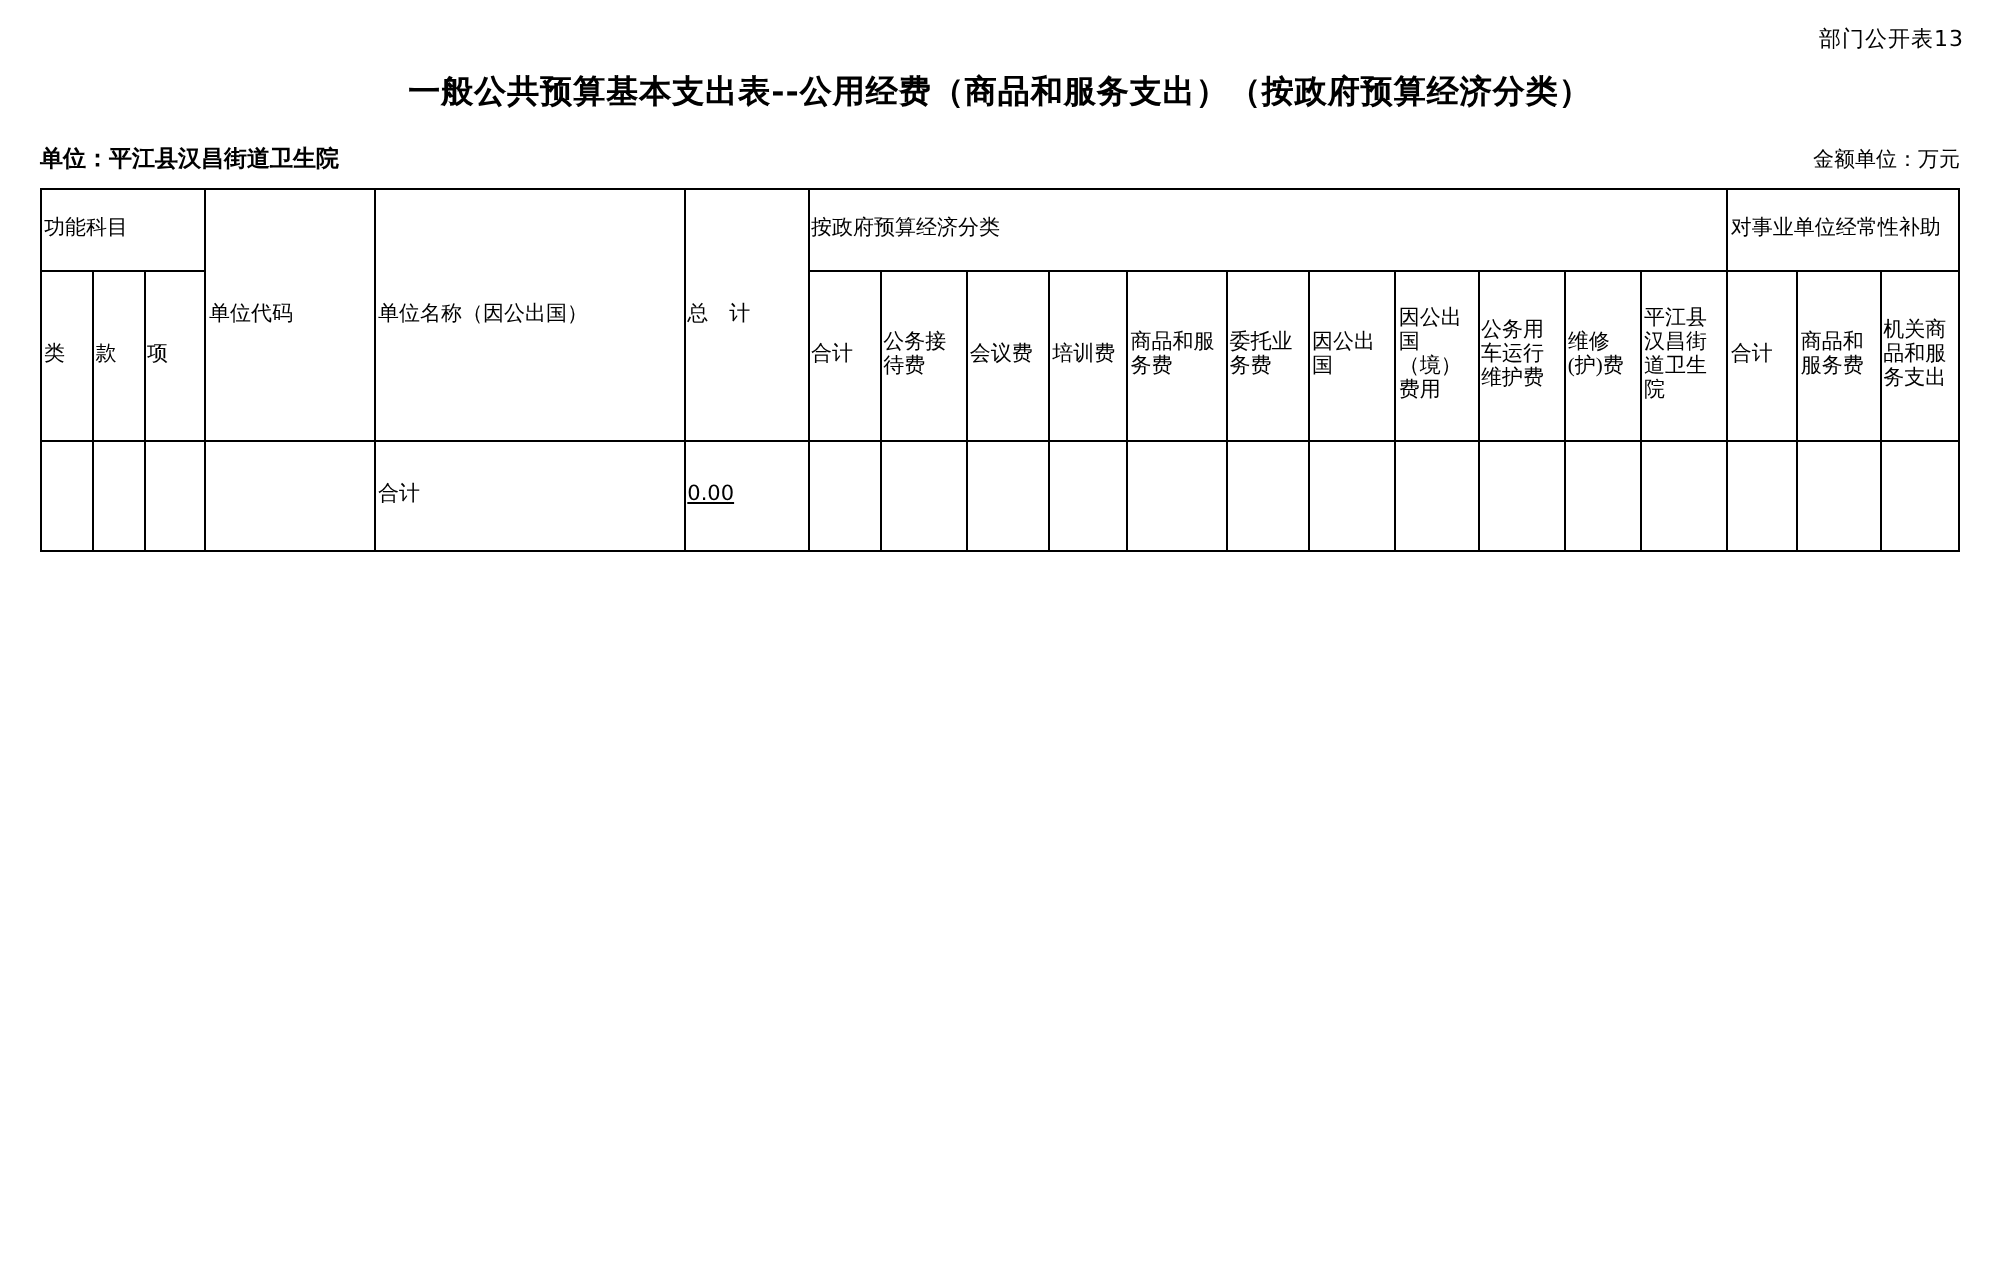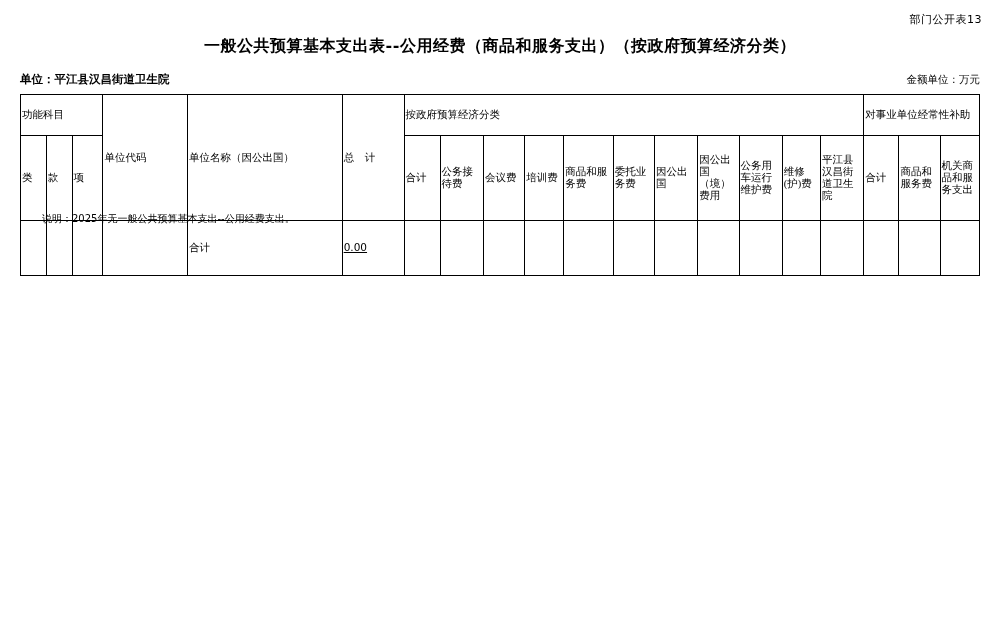--- a/index.html
+++ b/index.html
@@ -189,15 +189,14 @@
         <td></td>
         <td></td>
         <td></td>
         <td></td>
         <td></td>
         <td></td>
       </tr>
     </tbody>
   </table>
 
-  <div class="note">说明：2025年无一般公共预算基本支出--公用经费支出。</div>
 
 </div>
 
 </body></html>

